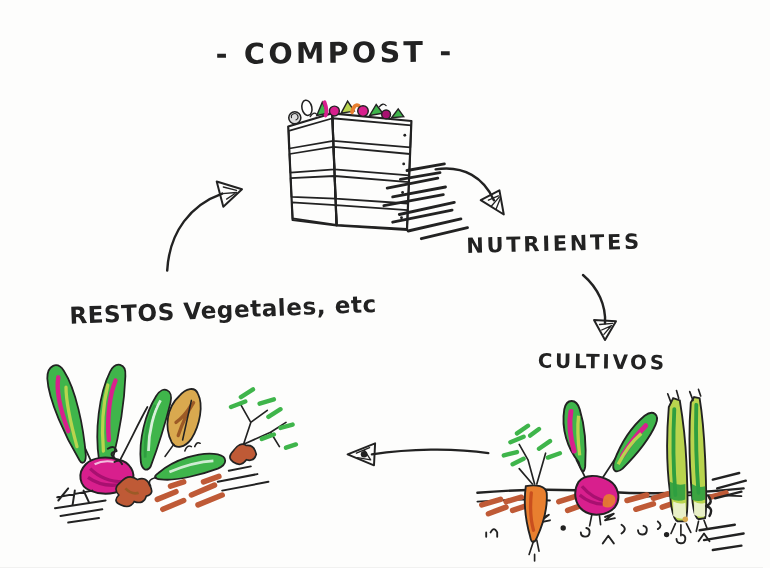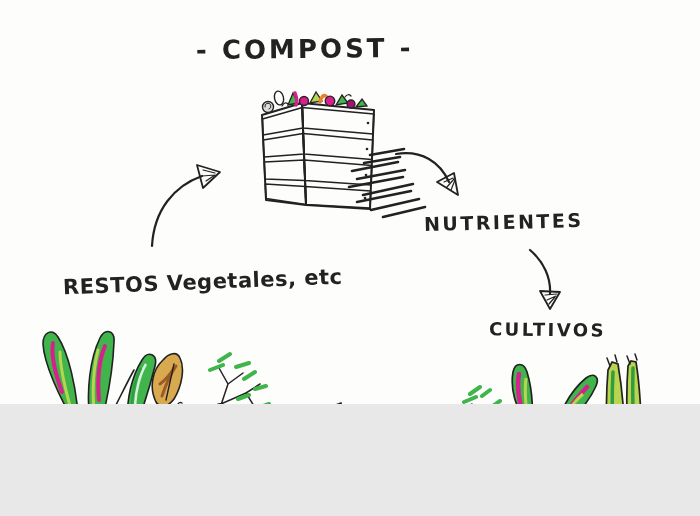--- a/index.html
+++ b/index.html
@@ -3,21 +3,21 @@
 <meta charset="utf-8">
 <style>
   :root{
     --ink:#222222; --green:#3fb54b; --green-dark:#2f9e40; --green-light:#b9d44e;
     --magenta:#d81f8d; --magenta-dark:#a81070; --orange:#e87f2f; --sienna:#bf5a36;
     --tan:#d9a94f; --brown:#9c5a26; --crate-pink:#e08a7e; --crate-pink-light:#f9ece8;
     --paper:#fdfdfc; --gray:#9aa0a6;
   }
   html,body{margin:0;padding:0;background:#e8e8e8;}
   #canvas{
-    position:relative;width:700px;height:404px;background:var(--paper);
+    position:relative;width:700px;height:516px;background:var(--paper);
     overflow:hidden;font-family:"DejaVu Sans","Liberation Sans",sans-serif;color:var(--ink);
   }
   .hand{position:absolute;font-weight:600;white-space:nowrap;color:var(--ink);}
   #title{left:196px;top:34px;font-size:26px;letter-spacing:3px;transform:rotate(-.6deg);}
   #lbl-nutrientes{left:424px;top:211px;font-size:19px;letter-spacing:2.5px;transform:rotate(-1.5deg);}
   #lbl-cultivos{left:489px;top:319px;font-size:18px;letter-spacing:2.5px;transform:rotate(.8deg);}
   #lbl-restos{left:63px;top:270px;font-size:21px;letter-spacing:.5px;transform:rotate(-2.2deg);}
   svg{position:absolute;overflow:visible;}
   .ln{stroke:var(--ink);stroke-linecap:round;stroke-linejoin:round;fill:none;}
 </style>

